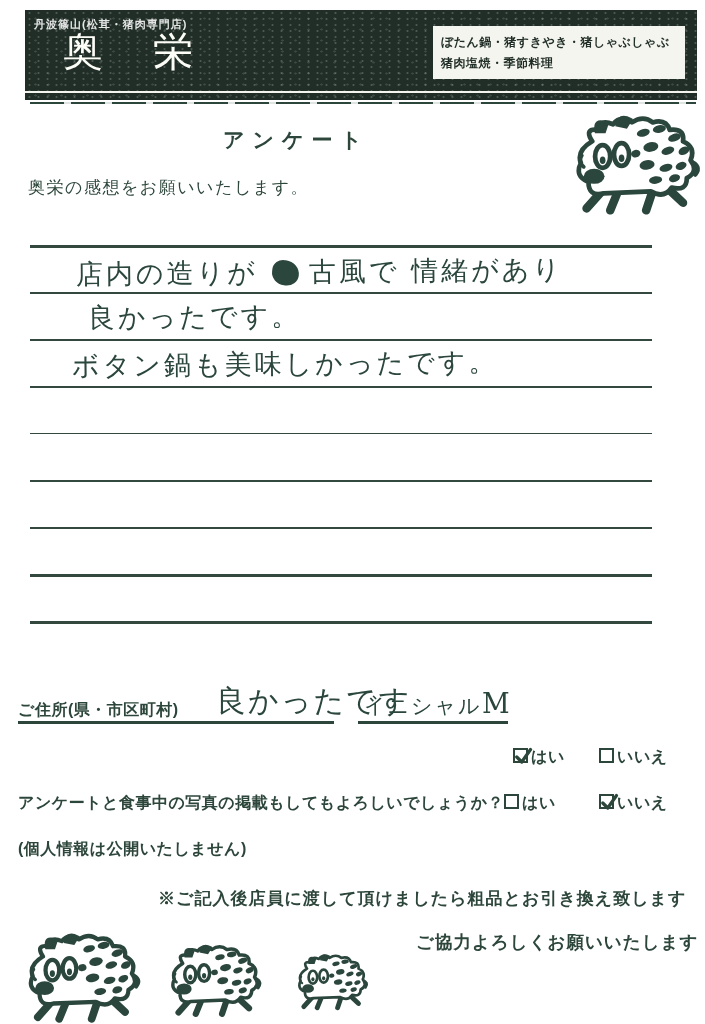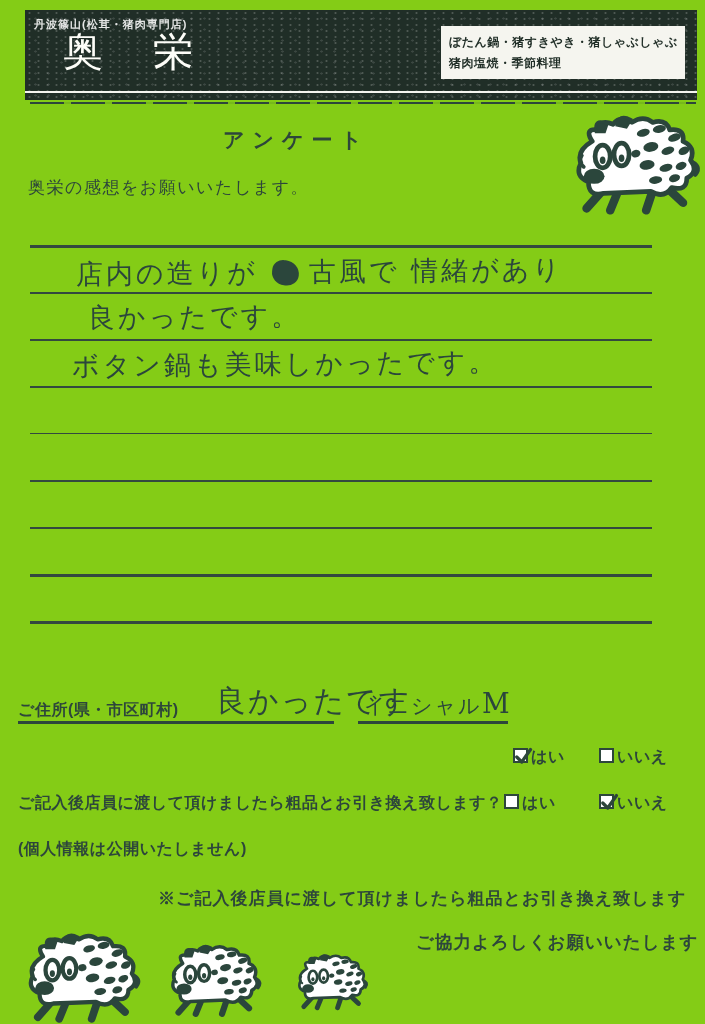--- a/index.html
+++ b/index.html
@@ -1,18 +1,18 @@
 <!DOCTYPE html>
 <html><head>
 <meta charset="utf-8">
 <style>
   html,body{margin:0;padding:0;background:#e8e8e4;}
   .page{
     position:relative;width:705px;height:1024px;margin:0 auto;
-    background:#84cc16;overflow:hidden;
+    background:#ffffff;overflow:hidden;
     font-family:"Liberation Sans",sans-serif;
     color:#2d463b;
   }
   
   .banner{
     position:absolute;left:25px;top:10px;width:672px;height:90px;
     background-color:#202e27;
     background-image:
       radial-gradient(rgba(255,255,255,0.20) 1px, transparent 1.4px),
       radial-gradient(rgba(255,255,255,0.12) 1px, transparent 1.6px);
@@ -25,21 +25,21 @@
   .tagline{
     position:absolute;left:9px;top:7px;font-size:11px;font-weight:bold;
     color:rgba(255,255,255,0.88);letter-spacing:1px;
   }
   .logo{
     position:absolute;left:38px;top:22px;font-size:40px;line-height:1;
     color:#fdfdf8;font-family:Liberation Serif, serif;letter-spacing:20px;white-space:nowrap;
   }
   .menu-box{
     position:absolute;right:12px;top:16px;width:236px;
-    background:#f5f5ef;color:#1f2d26;padding:6px 0 5px 8px;
+    background:#f5f5ef;color:#1f2d26;padding:6px 8px 5px 8px;
     font-size:12px;font-weight:bold;line-height:1.75;letter-spacing:0.5px;
   }
   .banner-dash{
     position:absolute;left:30px;top:102px;width:666px;height:2px;
     background:repeating-linear-gradient(90deg,#2d463b 0 34px,rgba(45,70,59,0.15) 34px 41px);
   }
   
   .title{
     position:absolute;left:8px;right:120px;top:126px;text-align:center;
     font-size:21px;font-weight:bold;letter-spacing:8px;
@@ -166,21 +166,21 @@
 
   <span class="checkbox checked" style="left:513px;top:748px">
       <svg width="20" height="20">
         <use href="#check"></use>
       </svg>
     </span>
   <div class="plabel" style="left:531px;top:747px">はい</div>
   <span class="checkbox" style="left:599px;top:748px"></span>
   <div class="plabel" style="left:617px;top:747px">いいえ</div>
 
-  <div class="plabel" style="left:18px;top:793px">ご記入後店員に渡して頂けましたら粗品とお引き換え致します？</div>
+  <div class="plabel" style="left:18px;top:793px">アンケートと食事中の写真の掲載もしてもよろしいでしょうか？</div>
   <span class="checkbox" style="left:504px;top:794px"></span>
   <div class="plabel" style="left:522px;top:793px">はい</div>
   <span class="checkbox checked" style="left:599px;top:794px">
       <svg width="20" height="20">
         <use href="#check"></use>
       </svg>
     </span>
   <div class="plabel" style="left:617px;top:793px">いいえ</div>
 
   <div class="plabel" style="left:18px;top:839px">(個人情報は公開いたしません)</div>

